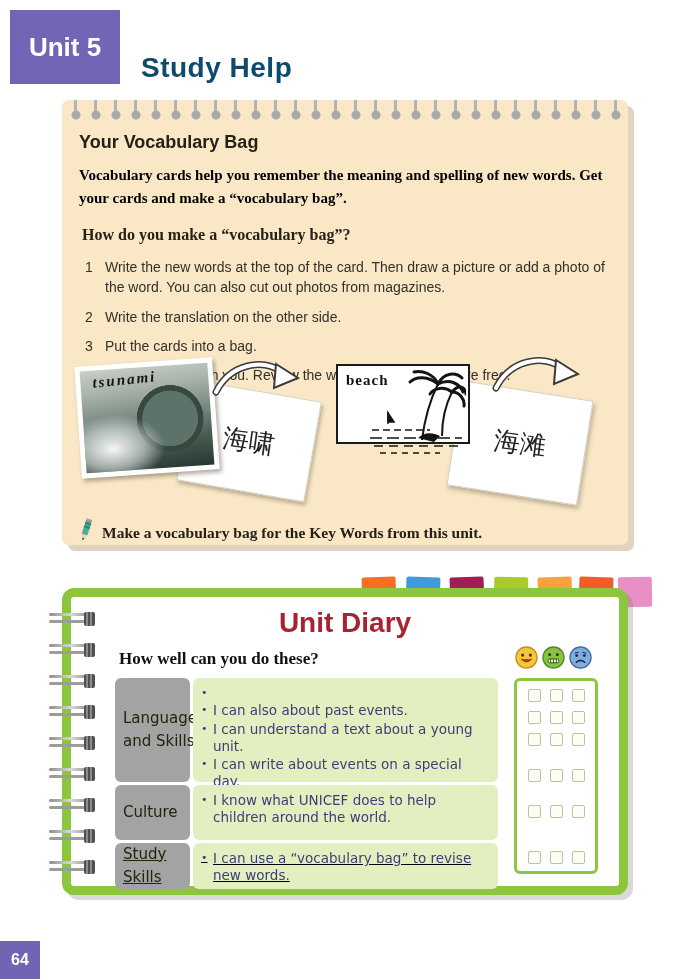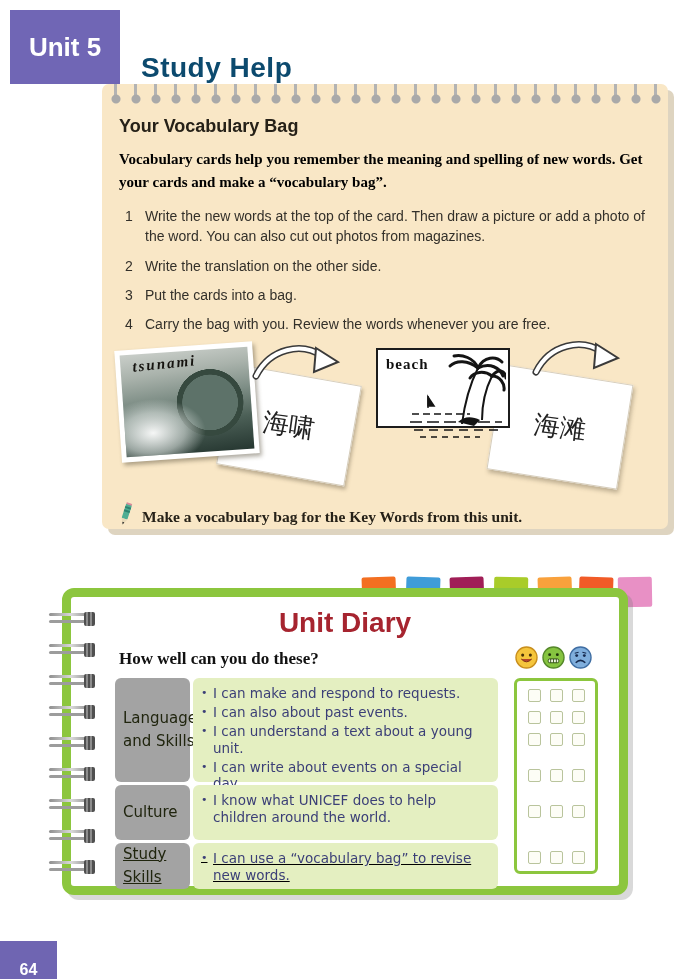--- a/index.html
+++ b/index.html
@@ -7,22 +7,22 @@
   body { width:685px; height:979px; position:relative; font-family:"Liberation Sans",sans-serif; overflow:hidden; }
 
   
   .unit-box { position:absolute; left:10px; top:10px; width:110px; height:74px;
     background:#7066B5; color:#fff; display:flex; align-items:center; justify-content:center;
     font:bold 26px "Liberation Sans",sans-serif; }
   .page-title { position:absolute; left:141px; top:52px; font:bold 28px "Liberation Sans",sans-serif;
     color:#0c4a6e; letter-spacing:0.5px; }
 
   
-  .notepad { position:absolute; left:62px; top:84px; width:566px; height:445px;
-    background:#F9E7C6; border-radius:7px; box-shadow:6px 6px 0 rgba(190,170,130,0.5);margin-left:40px; }
+  .notepad { position:absolute; left:62px; top:100px; width:566px; height:445px;
+    background:#F9E7C6; border-radius:7px; box-shadow:6px 6px 0 rgba(190,170,130,0.5); }
   .torn-edge { position:absolute; top:0; left:0; right:0; height:24px; border-radius:7px 7px 0 0;
     background-image:
       radial-gradient(circle at 10px 15px, #A9A9A9 4px, rgba(169,169,169,0) 5px),
       repeating-linear-gradient(90deg, rgba(0,0,0,0) 0 8.5px, #B3B3B3 8.5px 11px, rgba(0,0,0,0) 11px 20px);
     background-size:20px 24px, 20px 11px;
     background-repeat:repeat-x, repeat-x;
     background-position:4px 0, 4px 0; }
   .np-inner { position:absolute; top:26px; left:17px; right:17px; }
   .vocab-heading { font:bold 18px "Liberation Sans",sans-serif; color:#262118; margin:6px 0 11px; }
   .vocab-intro { font:bold 15px "Liberation Serif",serif; color:#000000; line-height:1.5; width:552px; }
@@ -83,36 +83,37 @@
   .dcontent { width:305px; background:#E4EFC1; border-radius:6px; padding:5px 6px 4px 8px; }
   .bullet-item { display:flex; font:13.5px "DejaVu Sans",sans-serif; color:#3B3F77; line-height:1.25; margin:2px 0; }
   .bullet-dot { width:12px; flex:none; font-size:11px; padding-top:1px; }
   .r1 { height:104px; } .r2 { height:55px; } .r3 { height:46px;text-decoration:underline; }
 
   .check-box-panel { position:absolute; left:452px; top:90px; width:84px; height:196px; z-index:2;
     background:#fff; border:3px solid #8CC63E; border-radius:6px; }
   .cb-group { position:absolute; left:0; width:100%; display:flex; justify-content:center; gap:9px; }
   .cb { width:13px; height:13px; background:#fdfdf6; border:1.5px solid #b9c49c; border-radius:2px; }
 
-  .page-num-box { position:absolute; left:0; top:941px; width:57px; height:38px; background:#6F65B2;
-    color:#fff; display:flex; align-items:flex-end; justify-content:center; font:bold 16px "Liberation Sans",sans-serif; }
+  .page-num-box { position:absolute; left:0; top:941px; width:40px; height:38px; background:#6F65B2;
+    color:#fff; display:flex; align-items:center; justify-content:center; font:bold 16px "Liberation Sans",sans-serif; }
 </style>
 </head>
 <body>
 
 <div class="unit-box">
   <span>Unit 5</span>
 </div>
 <div class="page-title">Study Help</div>
 
 <div class="notepad">
   <div class="torn-edge"></div>
   <div class="np-inner">
     <div class="vocab-heading">Your Vocabulary Bag</div>
     <div class="vocab-intro">Vocabulary cards help you remember the meaning and spelling of new words. Get your cards and make a “vocabulary bag”.</div>
+    <div class="vocab-question">How do you make a “vocabulary bag”?</div>
     <div class="steps">
       <div class="step">
         <span class="step-num">1</span>
         <span class="step-text">Write the new words at the top of the card. Then draw a picture or add a photo of the word. You can also cut out photos from magazines.</span>
       </div>
       <div class="step">
         <span class="step-num">2</span>
         <span class="step-text">Write the translation on the other side.</span>
       </div>
       <div class="step">
@@ -237,21 +238,20 @@
       <path d="M7,17.5 Q12,12.5 17,17.5" fill="none" stroke="#16294d" stroke-width="1.6"></path>
     </svg>
   </div>
 
   <div class="dtable">
     <div class="drow">
       <div class="dlabel r1">Language and Skills</div>
       <div class="dcontent r1">
         <div class="bullet-item">
             <span class="bullet-dot">•</span>
-            <span>I can make and respond to requests.</span>
           </div>
         <div class="bullet-item">
             <span class="bullet-dot">•</span>
             <span>I can also about past events.</span>
           </div>
         <div class="bullet-item">
             <span class="bullet-dot">•</span>
             <span>I can understand a text about a young unit.</span>
           </div>
         <div class="bullet-item">

